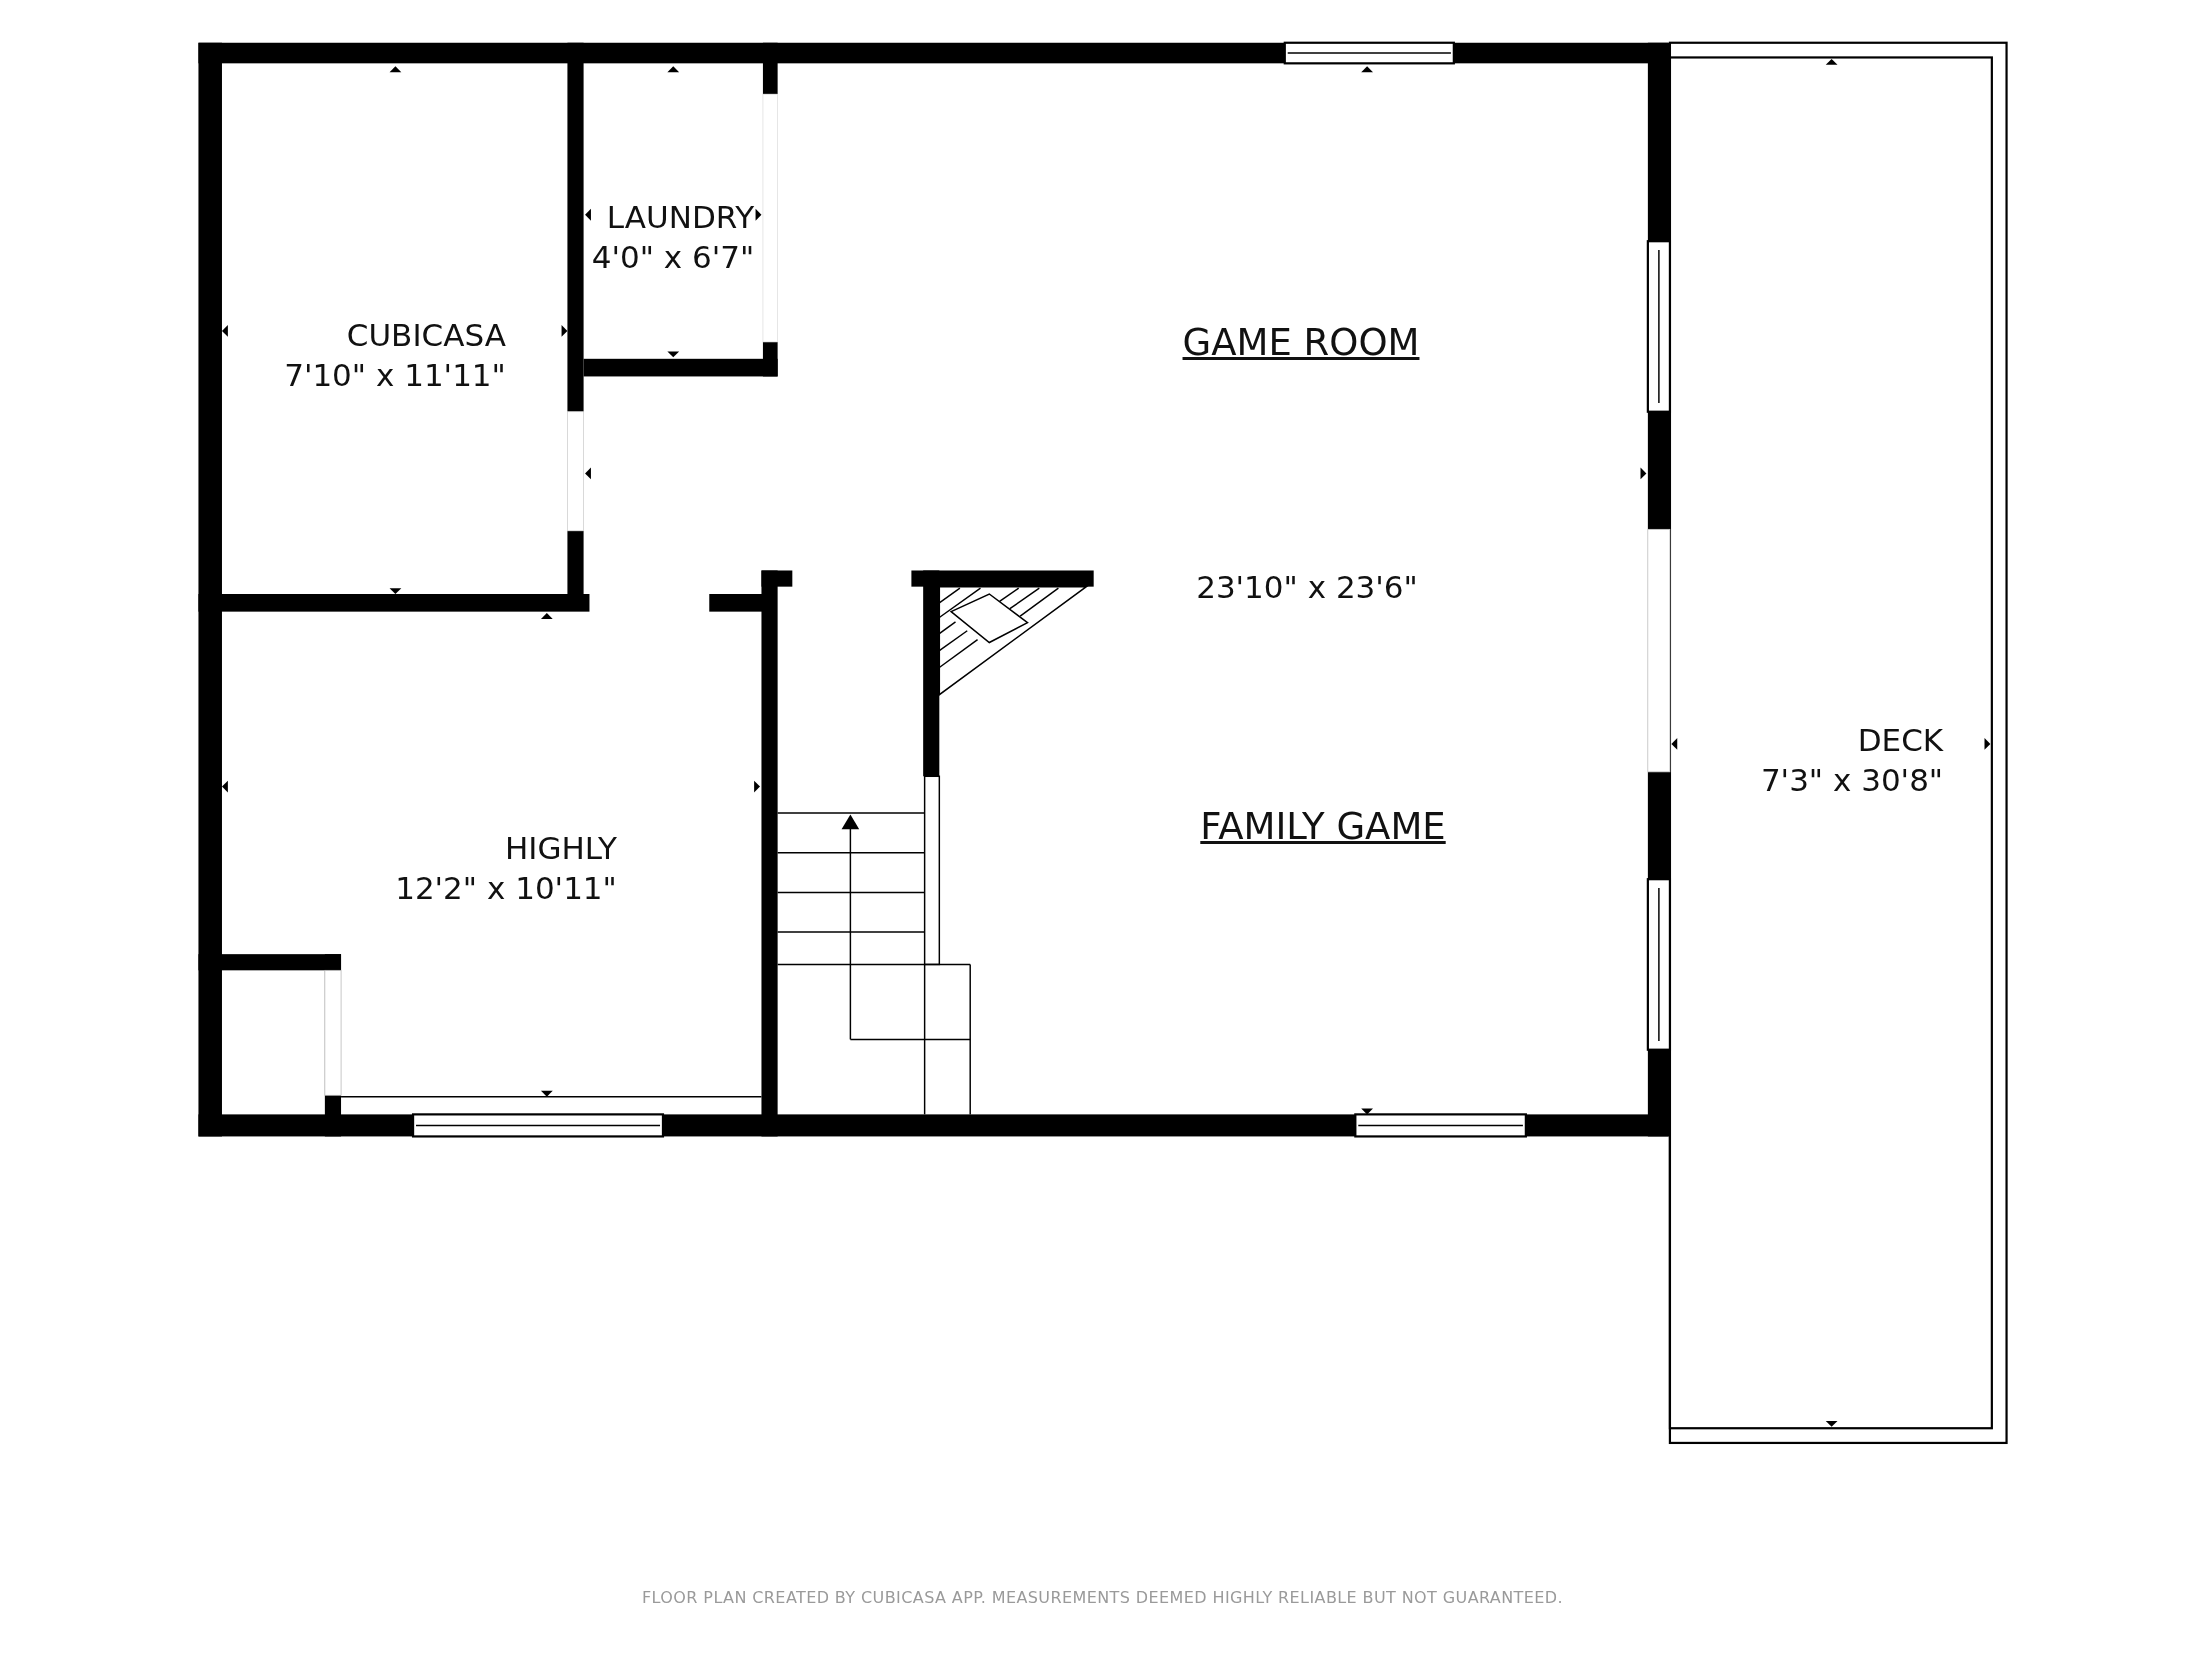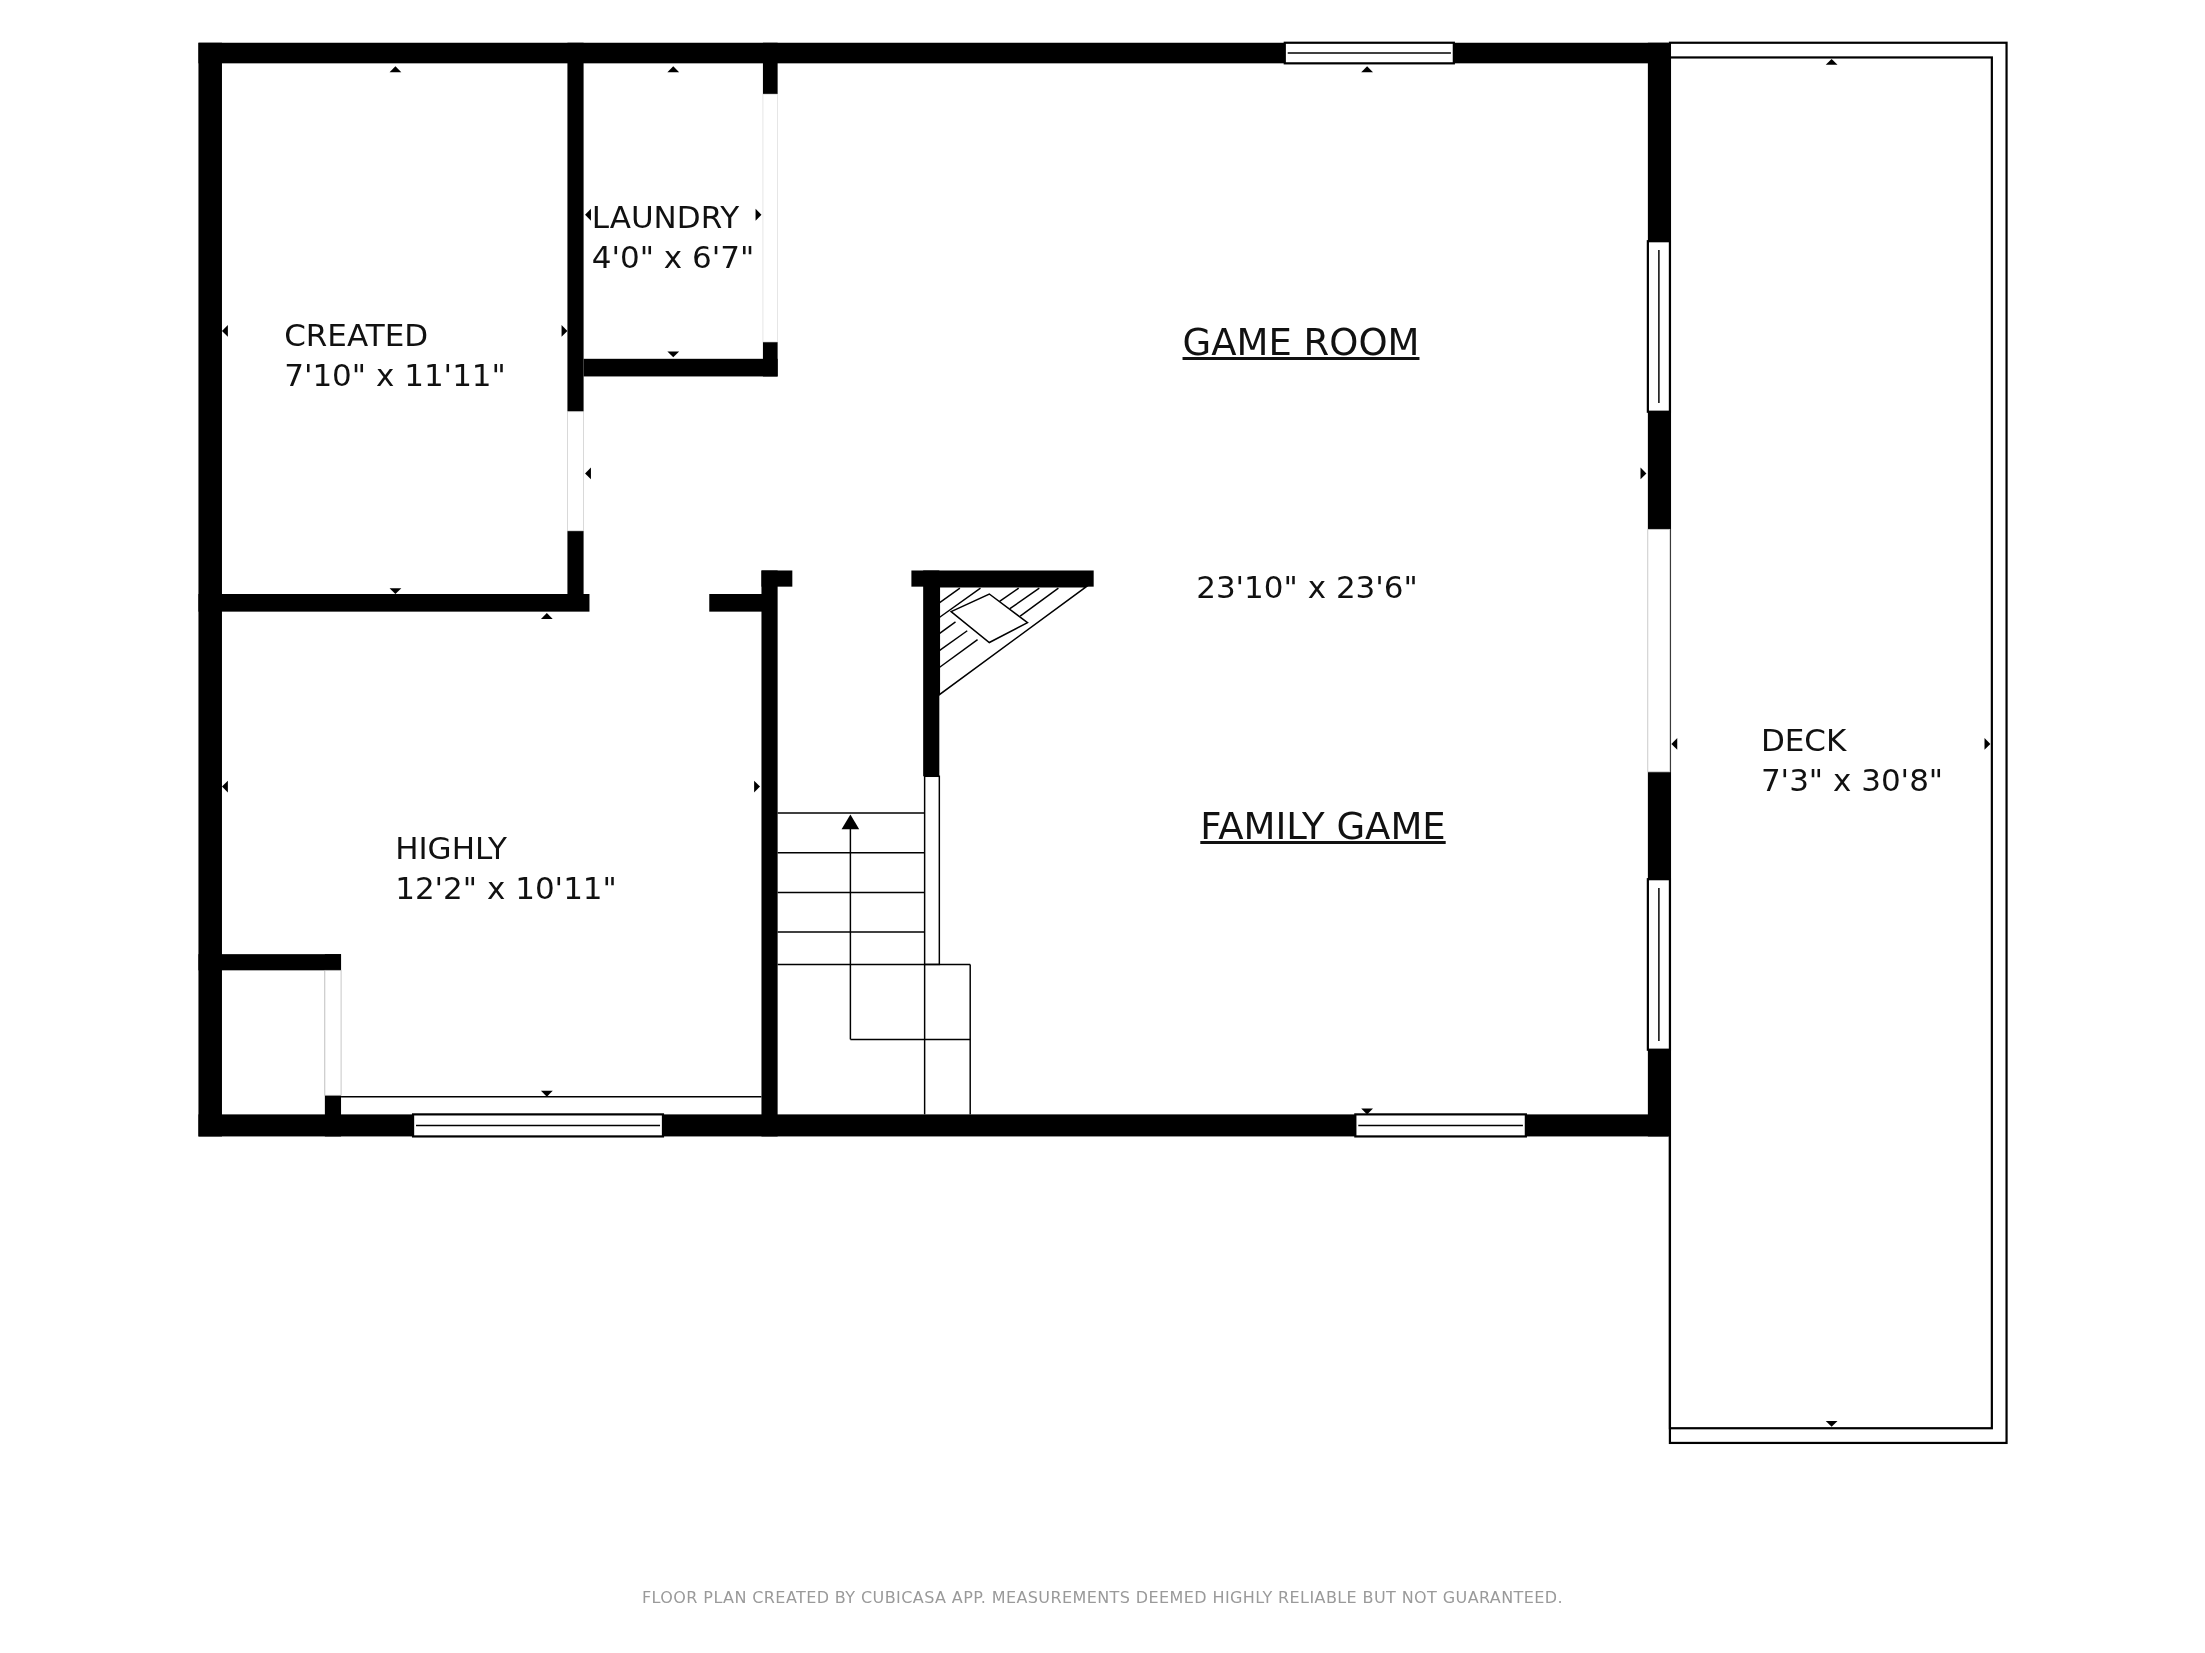--- a/index.html
+++ b/index.html
@@ -5,21 +5,21 @@
   html, body { margin: 0; padding: 0; background: #ffffff; }
   body { width: 2205px; height: 1654px; position: relative; overflow: hidden; }
   #plan { position: absolute; left: 0; top: 0; width: 2205px; height: 1654px; }
   .wall { fill: #000000; }
   .thin { fill: none; stroke: #000000; stroke-width: 3; }
   .win { fill: #ffffff; stroke: #000000; stroke-width: 3; }
   .label {
     position: absolute;
     font-family: "DejaVu Sans", sans-serif;
     color: #111111;
-    text-align: left;
+    text-align: right;
     transform: translate(-50%, 0);
     white-space: nowrap;
     line-height: 1.3;
   }
   .room-name { font-size: 31px; }
   .room-dim { font-size: 31px; }
   .big { font-size: 37px; text-decoration: underline; }
   .footer {
     position: absolute; left: 50%; top: 1588px; transform: translateX(-50%);
     font-family: "DejaVu Sans", sans-serif; font-size: 16px; color: #9a9a9a;
@@ -131,21 +131,21 @@
     <polygon points="2700,1004 2700,1020 2708,1012"></polygon>
     <polygon points="736,842 752,842 744,834"></polygon>
     <polygon points="736,1484 752,1484 744,1492"></polygon>
     <polygon points="310,1062 310,1078 302,1070"></polygon>
     <polygon points="1026,1062 1026,1078 1034,1070"></polygon>
     <polygon points="1852,1508 1868,1508 1860,1516"></polygon>
   </g>
 </svg>
 
 <div class="label" style="left:395px; top:315px;">
-  <div class="room-name">CREATED</div>
+  <div class="room-name">CUBICASA</div>
   <div class="room-dim">7'10" x 11'11"</div>
 </div>
 
 <div class="label" style="left:673px; top:197px;">
   <div class="room-name">LAUNDRY</div>
   <div class="room-dim">4'0" x 6'7"</div>
 </div>
 
 <div class="label big" style="left:1301px; top:319px;">GAME ROOM</div>
 

